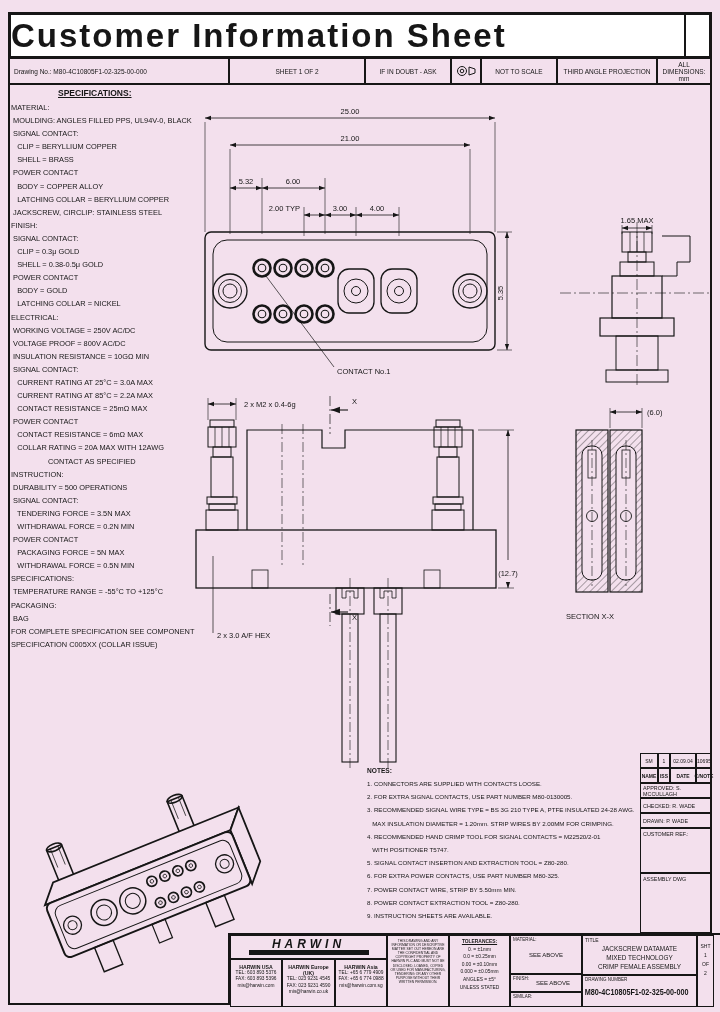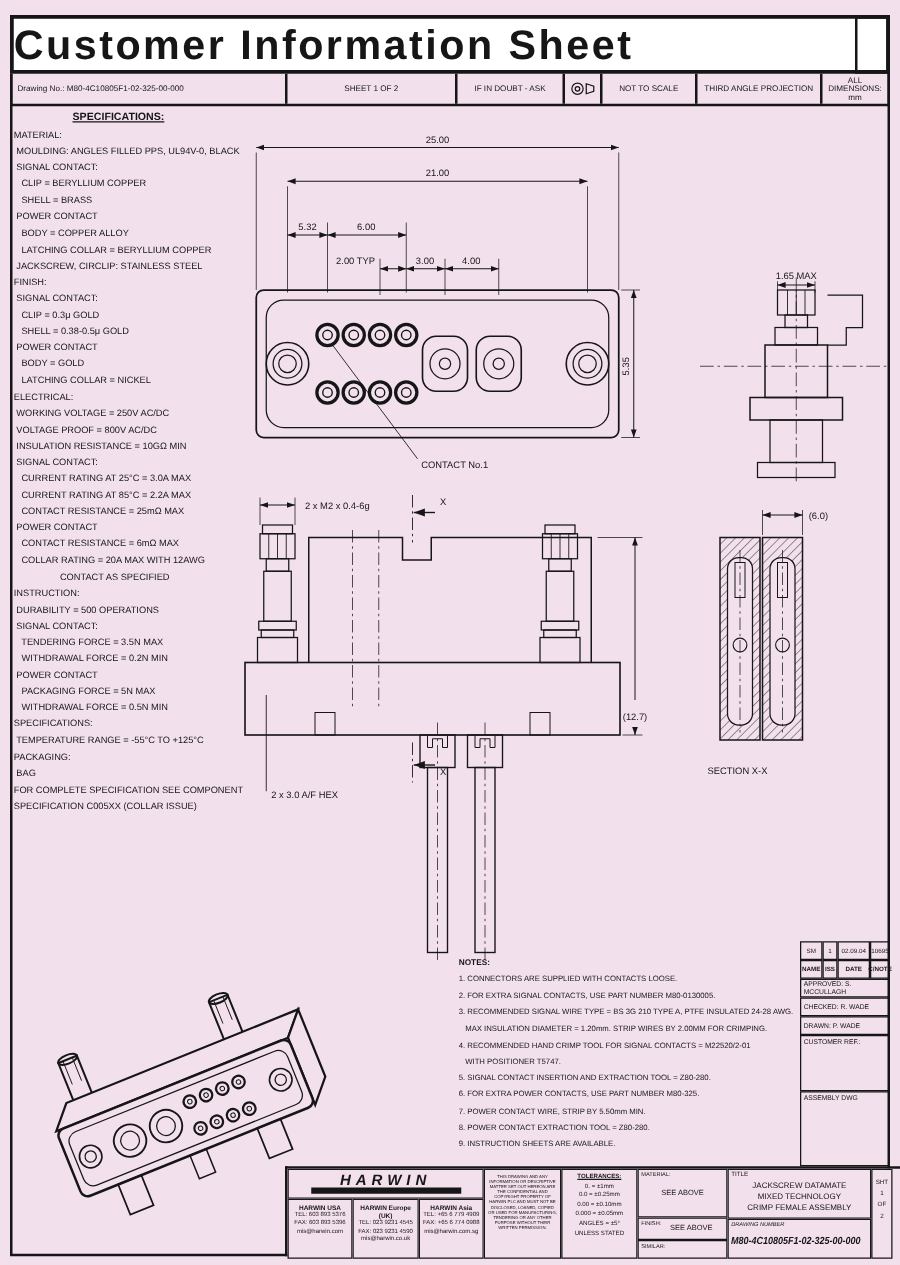--- a/index.html
+++ b/index.html
@@ -429,21 +429,21 @@
   </div>
 
   <div class="abs cell" style="left:352px;top:0;width:115px;height:40px;">
     <span class="tinylbl" style="font-size:5px;">TITLE</span>
     <div style="text-align:center;font-size:6.4px;line-height:9px;padding-top:8px;">
       <div>JACKSCREW DATAMATE</div>
       <div>MIXED TECHNOLOGY</div>
       <div>CRIMP FEMALE ASSEMBLY</div>
     </div>
   </div>
-  <div class="abs cell" style="left:352px;top:40px;width:115px;height:32px;font-style:italic;">
+  <div class="abs cell" style="left:352px;top:40px;width:115px;height:32px;">
     <span class="tinylbl">DRAWING NUMBER</span>
     <div style="font-size:8.2px;font-weight:bold;white-space:nowrap;padding:12px 0 0 2px;transform:scaleX(0.88);transform-origin:left center;">M80-4C10805F1-02-325-00-000</div>
   </div>
   <div class="abs cell" style="left:467px;top:0;width:17px;height:72px;font-size:5px;text-align:center;padding-top:6px;line-height:9px;">
     <div>SHT</div>
     <div>1</div>
     <div>OF</div>
     <div>2</div>
   </div>
 </div>

